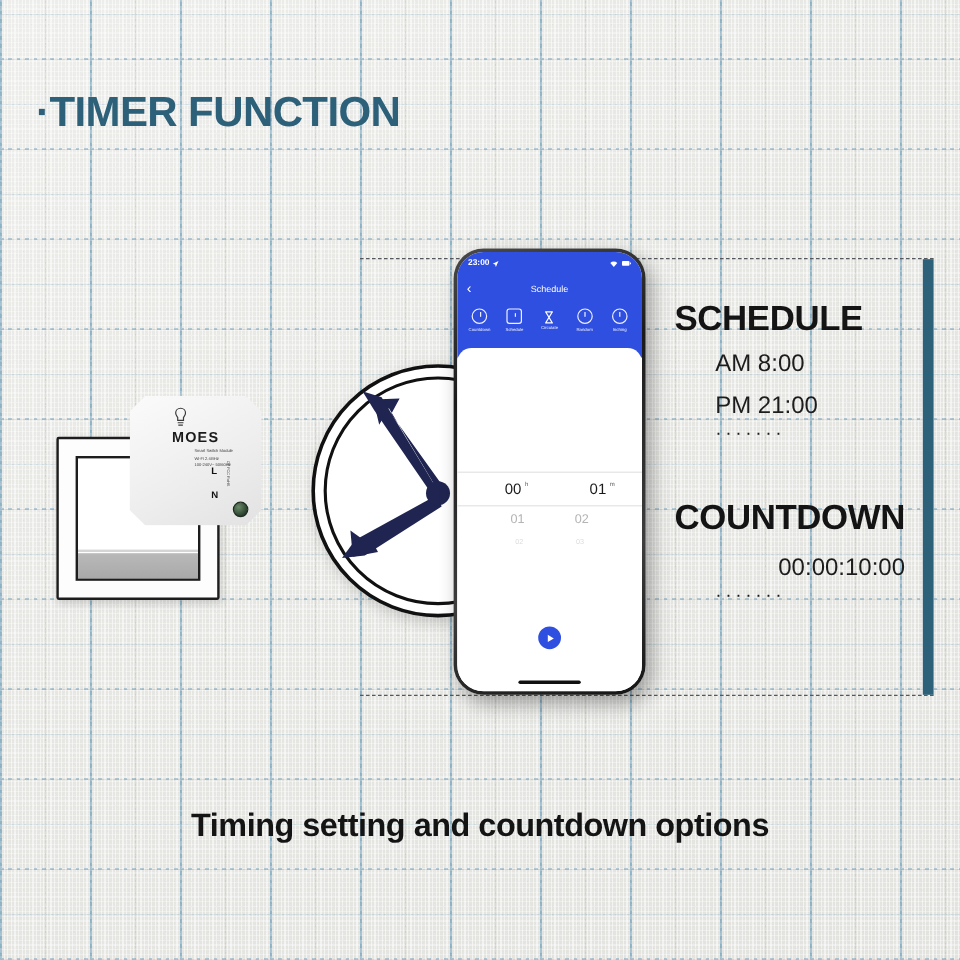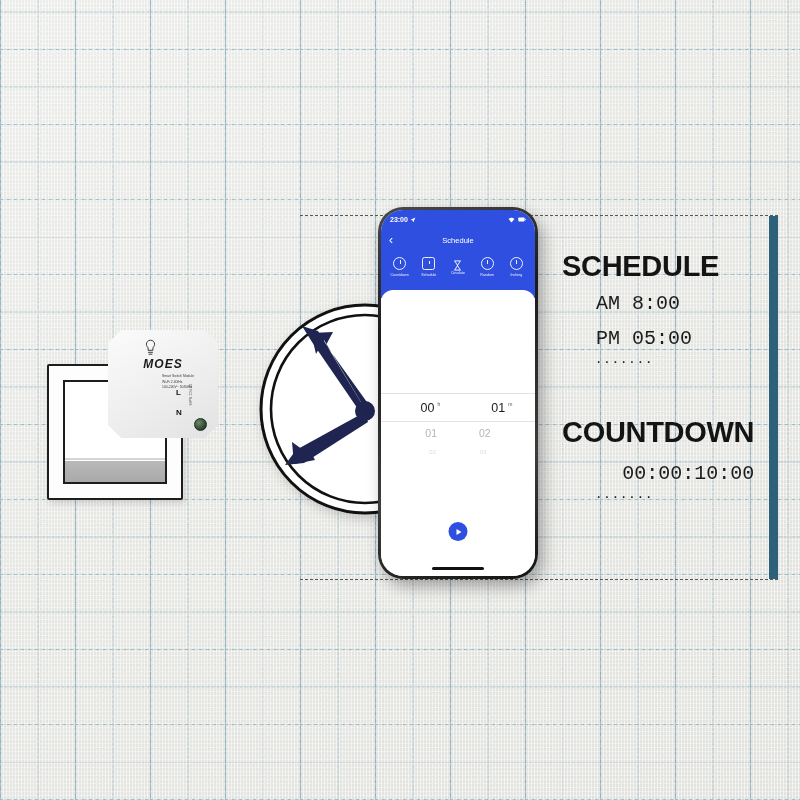--- a/index.html
+++ b/index.html
@@ -101,21 +101,21 @@
     background:linear-gradient(150deg,#fbfbfb,#ededed 60%,#e2e2e2);
     box-shadow:2px 3px 8px rgba(0,0,0,.18);
     clip-path:polygon(12% 0,88% 0,100% 12%,100% 88%,88% 100%,12% 100%,0 88%,0 12%);
   }
   .module-bulb{
     position:absolute;left:36px;top:9px;width:13px;height:17px;
   }
   .module-brand{
     position:absolute;left:0;right:0;top:27px;text-align:center;
     font-size:12px;font-weight:bold;color:#1a1a1a;letter-spacing:1px;
-    font-style:italic;font-family:"Liberation Sans", sans-serif;
+    font-family:"Liberation Sans", sans-serif;
   }
   .module-specs{
     position:absolute;left:54px;top:44px;width:52px;
     font-size:3.4px;line-height:5.6px;color:#3a3a3a;
     font-family:"Liberation Sans", sans-serif;
   }
   .module-term{
     position:absolute;font-size:8px;font-weight:bold;color:#111;
   }
   .module-screw{
@@ -228,21 +228,21 @@
   }
 
   
   .spec{position:absolute;}
   .spec-h{
     font-size:29px;font-weight:bold;color:#141414;letter-spacing:-.3px;
     font-family:"Liberation Sans", sans-serif;white-space:nowrap;
   }
   .spec-v{
     font-size:20px;color:#1c1c1c;line-height:29px;
-    font-family:Liberation Mono, monospace;white-space:nowrap;
+    font-family:Liberation Sans, sans-serif;white-space:nowrap;
   }
   .dots{
     font-size:16px;color:#1c1c1c;letter-spacing:3px;line-height:14px;margin-top:2px;
   }
   #spec-schedule{left:562px;top:250px;}
   #spec-countdown{left:562px;top:416px;}
   #spec-schedule .spec-v{margin-left:34px;margin-top:6px;}
   #spec-schedule .dots{margin-left:34px;}
   #spec-countdown .spec-v{margin-left:34px;margin-top:10px;text-align:right;}
   #spec-countdown .dots{margin-left:34px;}
@@ -257,20 +257,21 @@
 </head>
 <body>
 
 <div id="stage">
 
   <div class="paper"></div>
   <div class="grid-minor"></div>
   <div class="grid-major"></div>
   <div class="noise"></div>
 
+  <div class="headline">·TIMER FUNCTION</div>
 
   <div class="bracket">
     <div class="bracket-bar"></div>
   </div>
 
   <div class="plate">
     <div class="plate-inner">
       <div class="plate-rocker-gap"></div>
       <div class="plate-rocker"></div>
     </div>
@@ -394,24 +395,25 @@
         </div>
         <div class="home-ind"></div>
       </div>
 
     </div>
   </div>
 
   <div class="spec" id="spec-schedule">
     <div class="spec-h">SCHEDULE</div>
     <div class="spec-v">AM 8:00</div>
-    <div class="spec-v">PM 05:00</div>
+    <div class="spec-v">PM 21:00</div>
     <div class="dots">·······</div>
   </div>
 
   <div class="spec" id="spec-countdown">
     <div class="spec-h">COUNTDOWN</div>
     <div class="spec-v">00:00:10:00</div>
     <div class="dots">·······</div>
   </div>
 
+  <div class="caption">Timing setting and countdown options</div>
 
 </div>
 
 </body></html>

